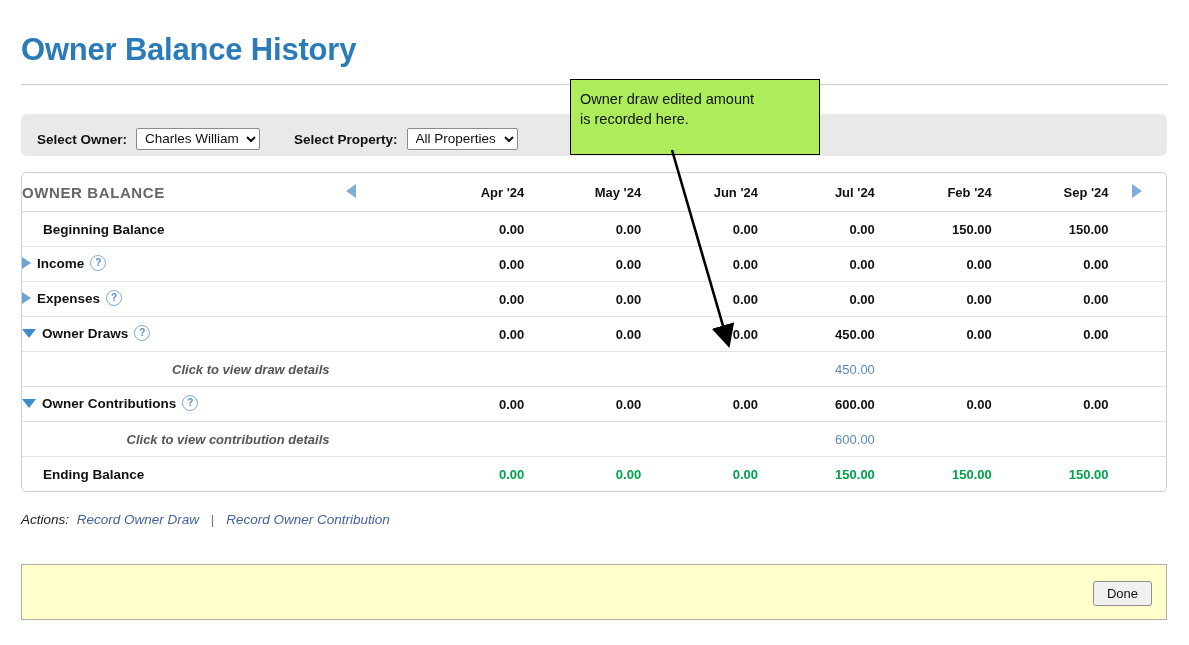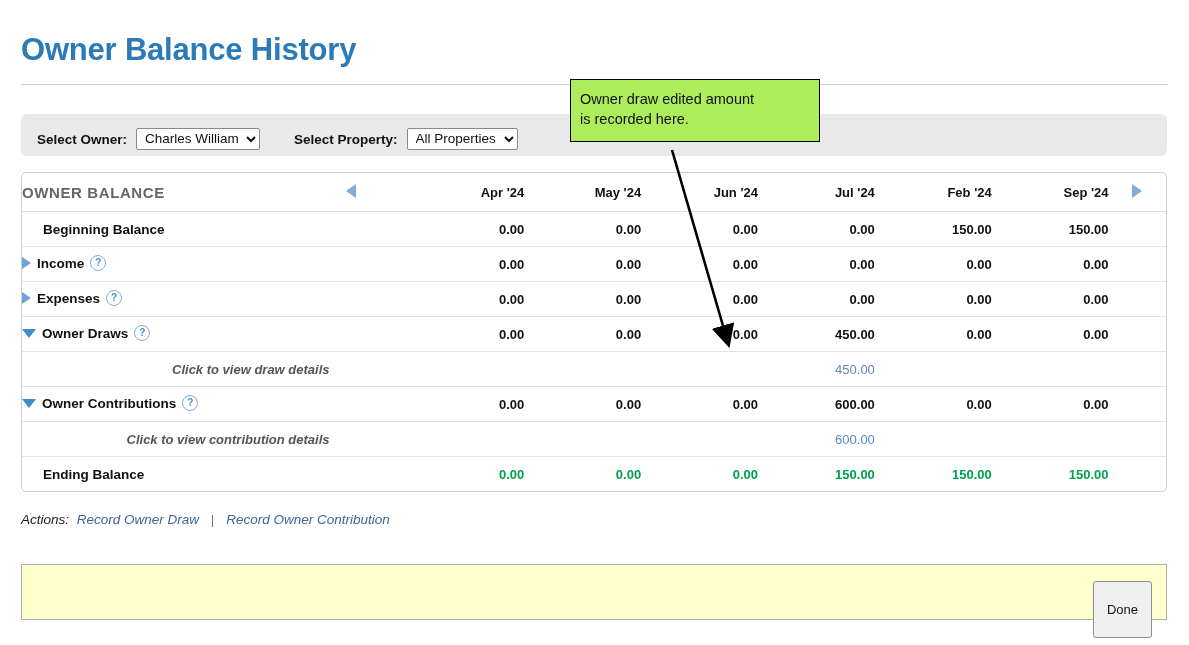--- a/index.html
+++ b/index.html
@@ -246,31 +246,31 @@
   .done-btn {
     position: absolute;
     right: 14px;
     top: 16px;
     font-family: "Liberation Sans", sans-serif;
     font-size: 13px;
     color: #111111;
     background: #f0f0f0;
     border: 1px solid #8f8f8f;
     border-radius: 3px;
-    padding: 20px 13px;
+    padding: 4px 13px;
     cursor: pointer;
   }
 
   
   .callout {
     position: absolute;
     left: 570px;
     top: 79px;
     width: 250px;
-    height: 63px;
+    height: 76px;
     background: #aded5c;
     border: 1px solid #000000;
     box-sizing: border-box;
     padding: 9px 9px 0 9px;
     font-size: 14.5px;
     line-height: 20px;
     color: #111111;
   }
   .callout-arrow {
     position: absolute;

